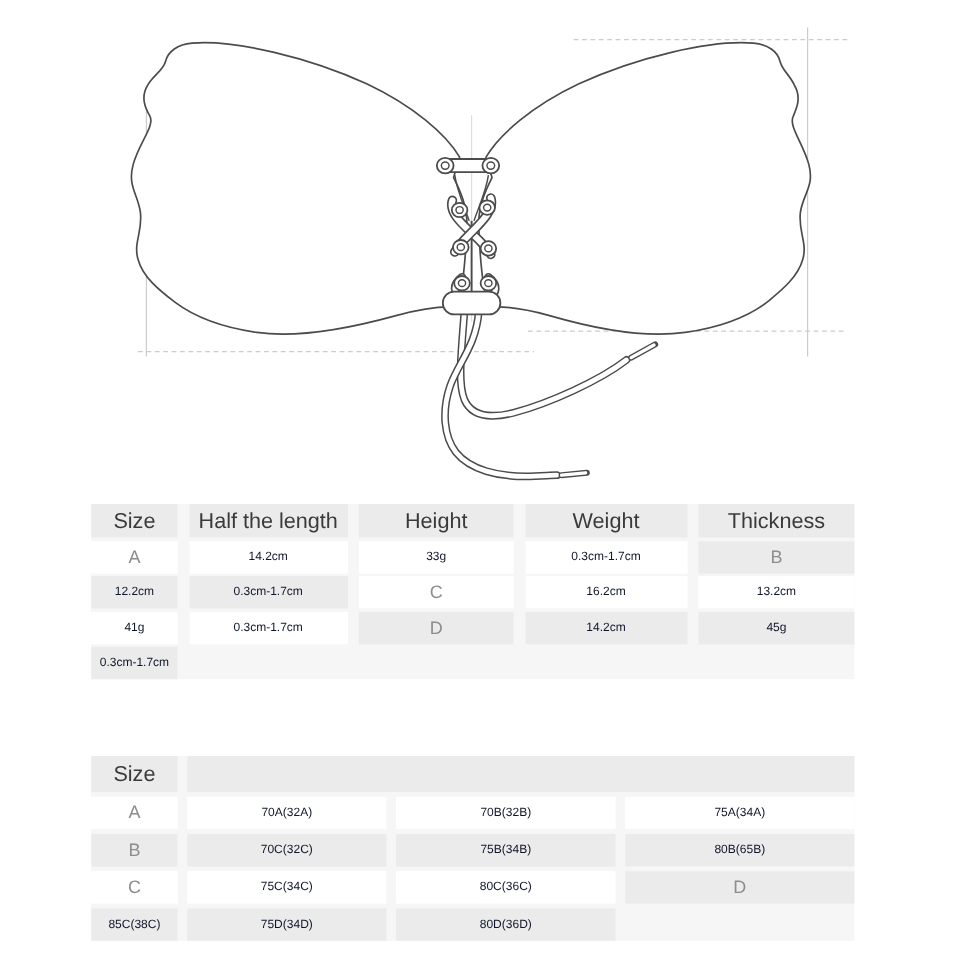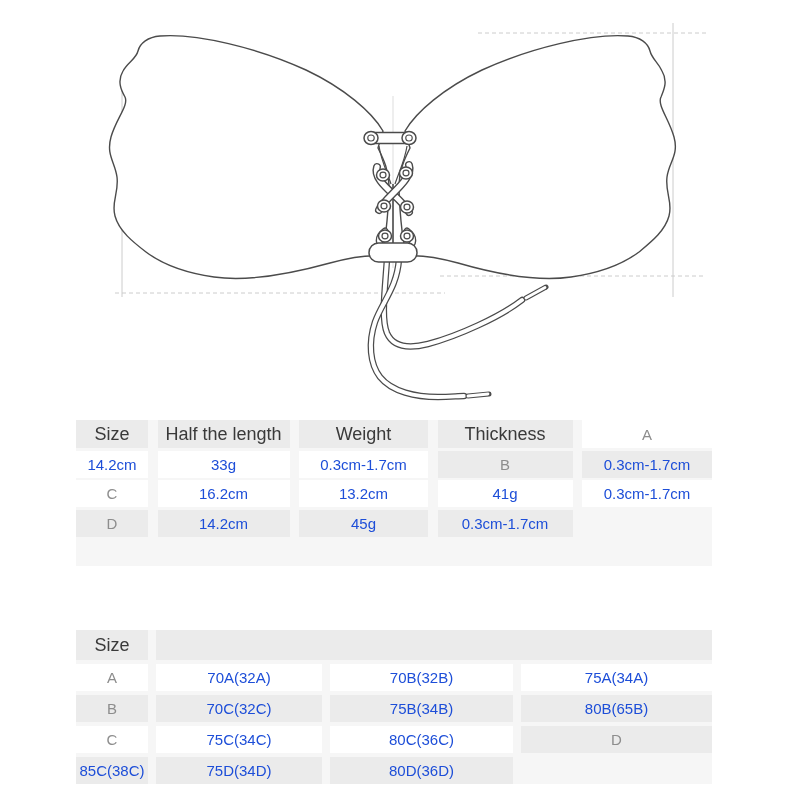--- a/index.html
+++ b/index.html
@@ -21,21 +21,21 @@
   #table2{
     left:76px;top:630px;width:636px;
     grid-template-columns:72px 166px 183px 191px;
     grid-template-rows:30px 27px 27px 27px 27px;
     gap:4px 8px;
   }
   .c{display:flex;align-items:center;justify-content:center;white-space:nowrap;}
   .hd{background:#ebebeb;color:#3a3a3a;font-size:18px;}
   .w{background:#ffffff;}
   .g{background:#ebebeb;}
-  .val{color:#1d4ed8;font-size:15px;}
+  .val{color:#0f172a;font-size:10px;}
   .lbl{color:#8d8d8d;font-size:15px;}
   .merged{grid-column:2 / 5;}
 </style>
 </head>
 <body>
 
 <svg id="diagram" width="800" height="420" viewBox="0 0 800 420" xmlns="http://www.w3.org/2000/svg">
 
   <g stroke="#cccccc" stroke-width="1" fill="none">
     <line x1="122" y1="85" x2="122" y2="297"></line>
@@ -138,29 +138,31 @@
     <line stroke="#4b4b4b" stroke-width="5" x1="468" y1="396" x2="489" y2="394"></line>
     <line stroke="#ffffff" stroke-width="2.8" x1="468" y1="396" x2="488" y2="394"></line>
   </g>
 
   <rect x="369" y="243" width="48" height="19" rx="9.5" fill="#ffffff" stroke="#4b4b4b" stroke-width="1.5"></rect>
 </svg>
 
 <div id="table1" class="tbl">
   <div class="c hd">Size</div>
   <div class="c hd">Half the length</div>
+  <div class="c hd">Height</div>
   <div class="c hd">Weight</div>
   <div class="c hd">Thickness</div>
 
   <div class="c w lbl">A</div>
   <div class="c w val">14.2cm</div>
   <div class="c w val">33g</div>
   <div class="c w val">0.3cm-1.7cm</div>
 
   <div class="c g lbl">B</div>
+  <div class="c g val">12.2cm</div>
   <div class="c g val">0.3cm-1.7cm</div>
 
   <div class="c w lbl">C</div>
   <div class="c w val">16.2cm</div>
   <div class="c w val">13.2cm</div>
   <div class="c w val">41g</div>
   <div class="c w val">0.3cm-1.7cm</div>
 
   <div class="c g lbl">D</div>
   <div class="c g val">14.2cm</div>

